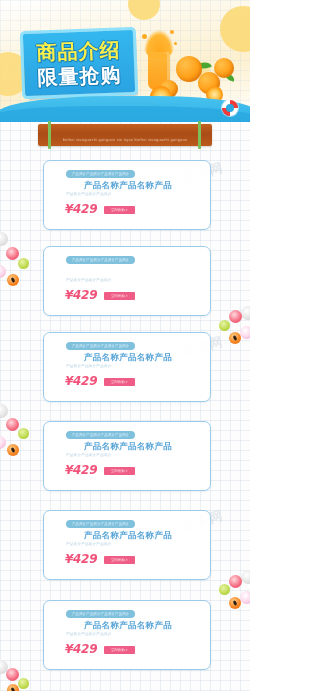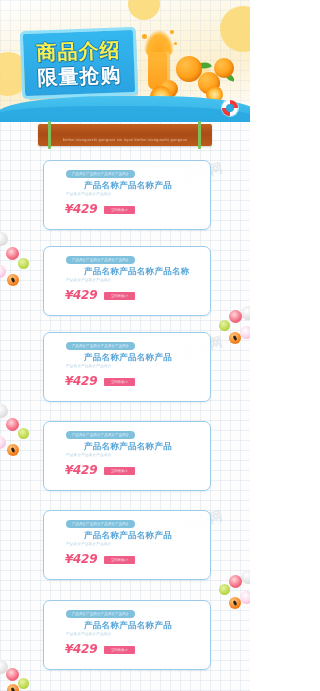--- a/index.html
+++ b/index.html
@@ -276,21 +276,20 @@
   <div class="card" style="top:160px;">
     <div class="badge">产品简介产品简介产品简介产品简介</div>
     <div class="pname">产品名称产品名称产品</div>
     <div class="pdesc">产品简介产品简介产品简介</div>
     <div class="price">¥429</div>
     <div class="buy">立即抢购 &gt;</div>
   </div>
 
   <div class="card" style="top:246px;">
     <div class="badge">产品简介产品简介产品简介产品简介</div>
-    <div class="pname">产品名称产品名称产品名称</div>
     <div class="pdesc">产品简介产品简介产品简介</div>
     <div class="price">¥429</div>
     <div class="buy">立即抢购 &gt;</div>
   </div>
 
   <div class="card" style="top:332px;">
     <div class="badge">产品简介产品简介产品简介产品简介</div>
     <div class="pname">产品名称产品名称产品</div>
     <div class="pdesc">产品简介产品简介产品简介</div>
     <div class="price">¥429</div>

